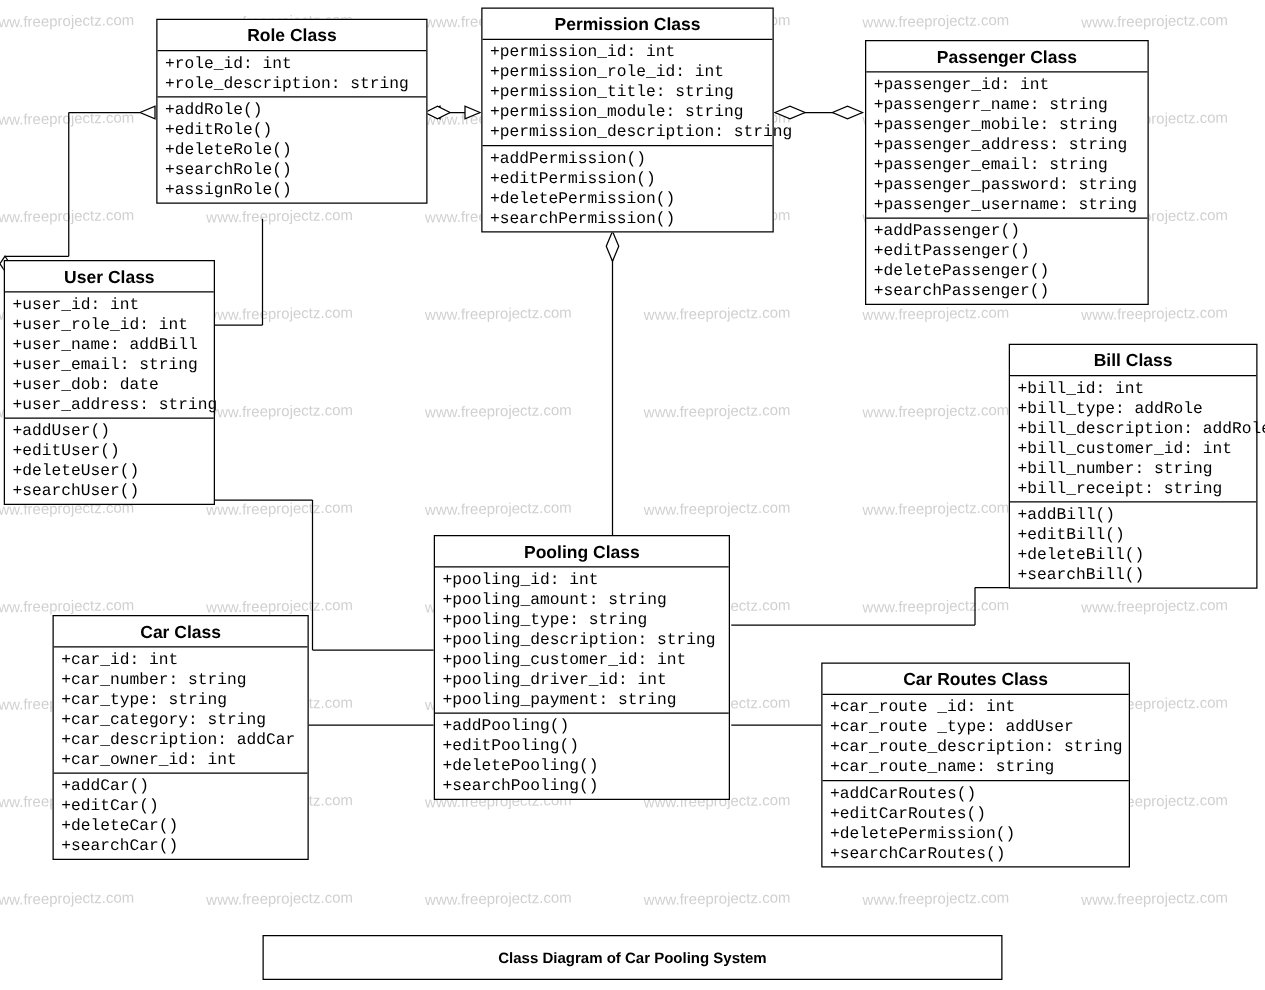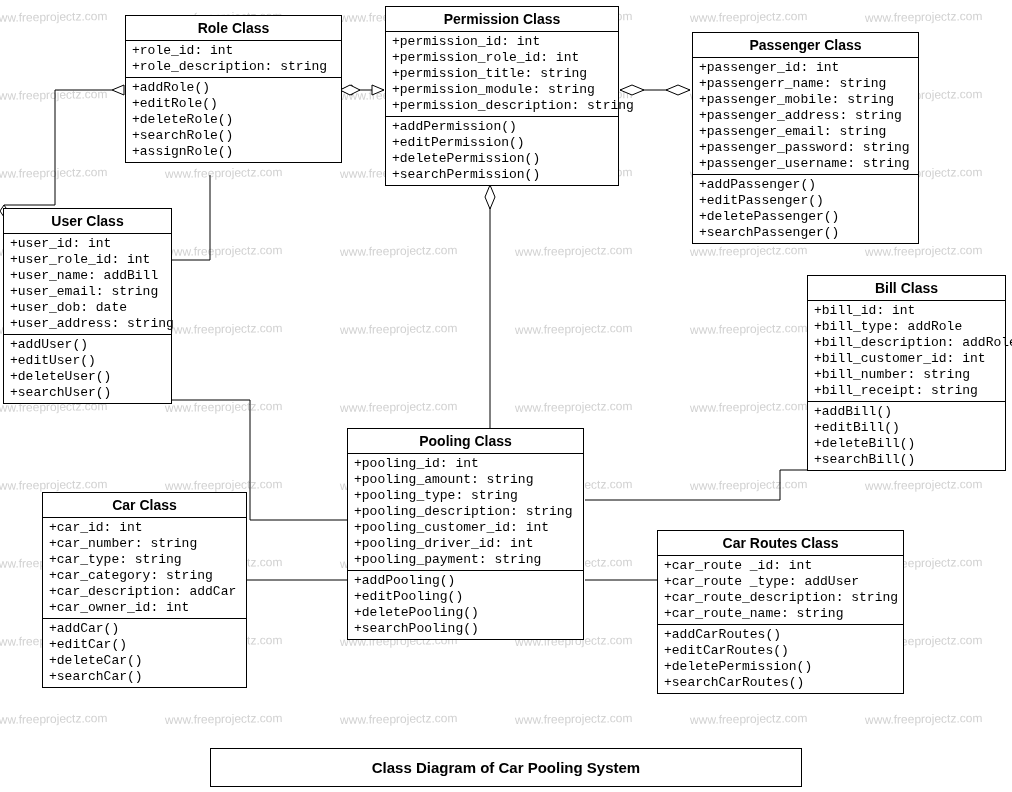--- a/index.html
+++ b/index.html
@@ -54,21 +54,21 @@
   .uml-row {
     white-space: nowrap;
     line-height: 16px;
   }
   .diagram-title {
     position: absolute;
     border: 1px solid #000;
     text-align: center;
     font-family: Arial, sans-serif;
     font-weight: bold;
-    font-size: 15px;
+    font-size: 12px;
     padding: 10px 0;
     z-index: 2;
     background: #fff;
   }
 </style>
 </head>
 <body>
 
 <div class="watermark-layer" id="wm-layer">
     <span class="watermark" style="left: -10px; top: 10px;">www.freeprojectz.com</span>

